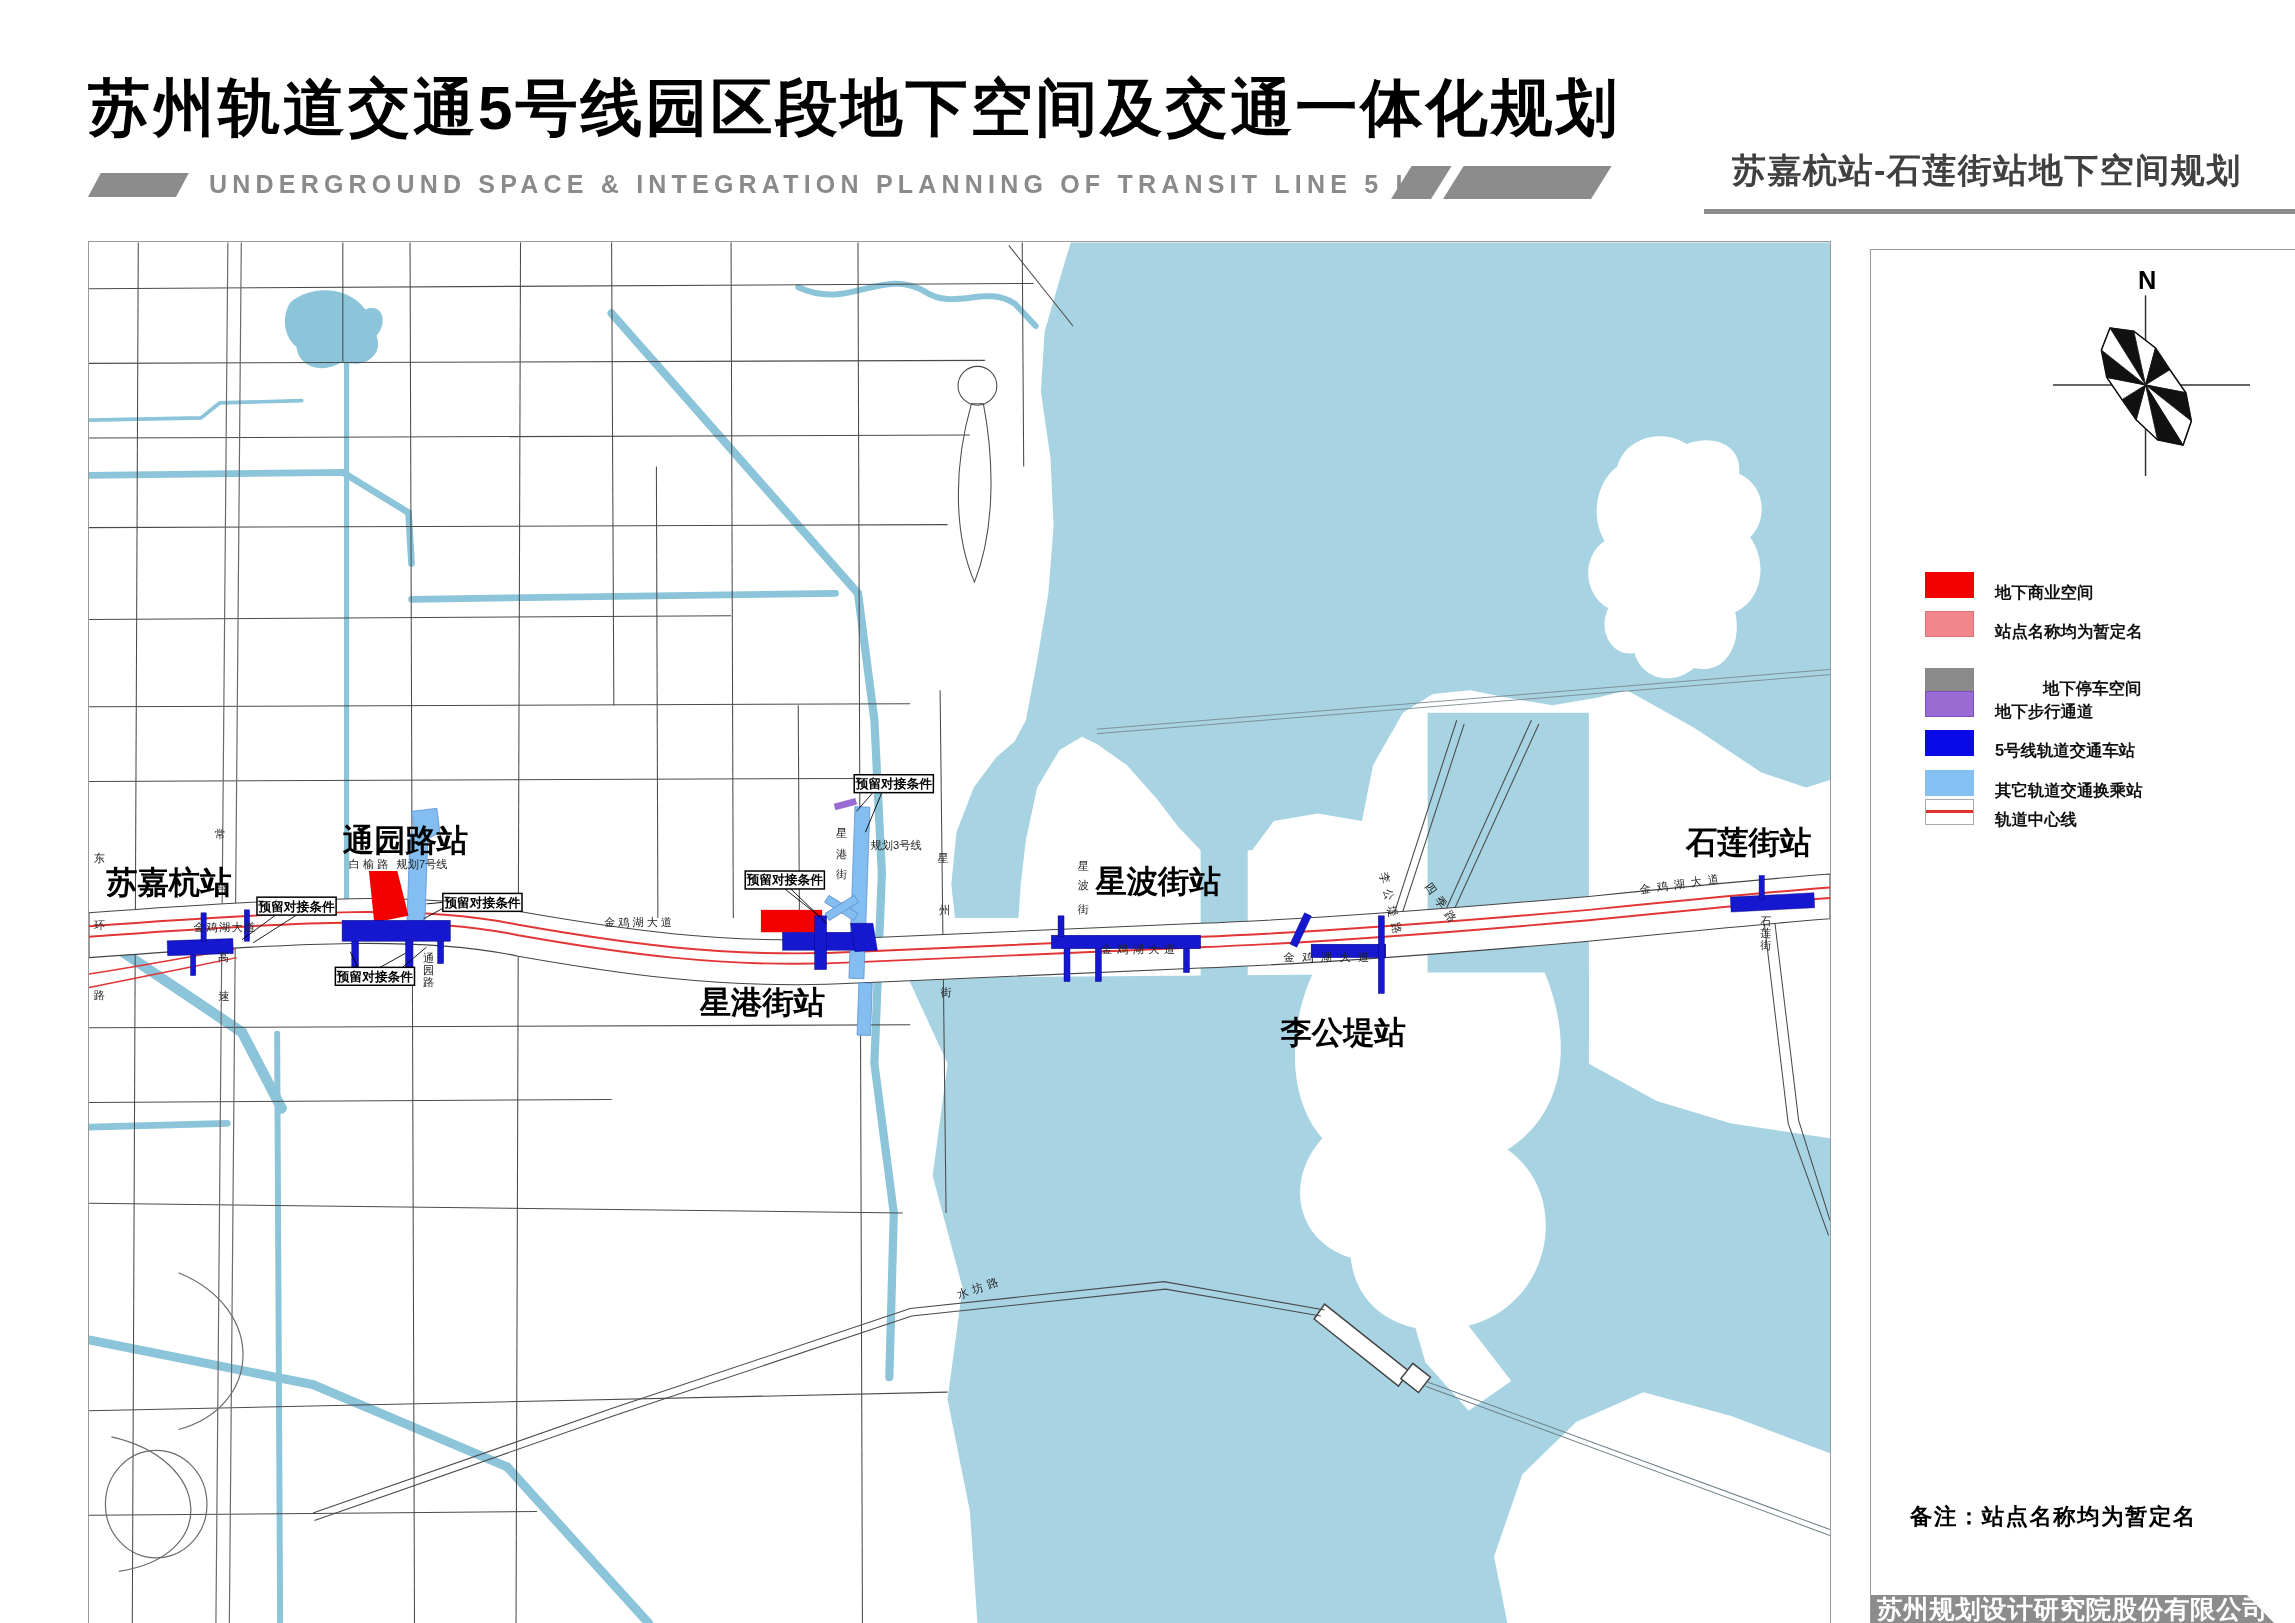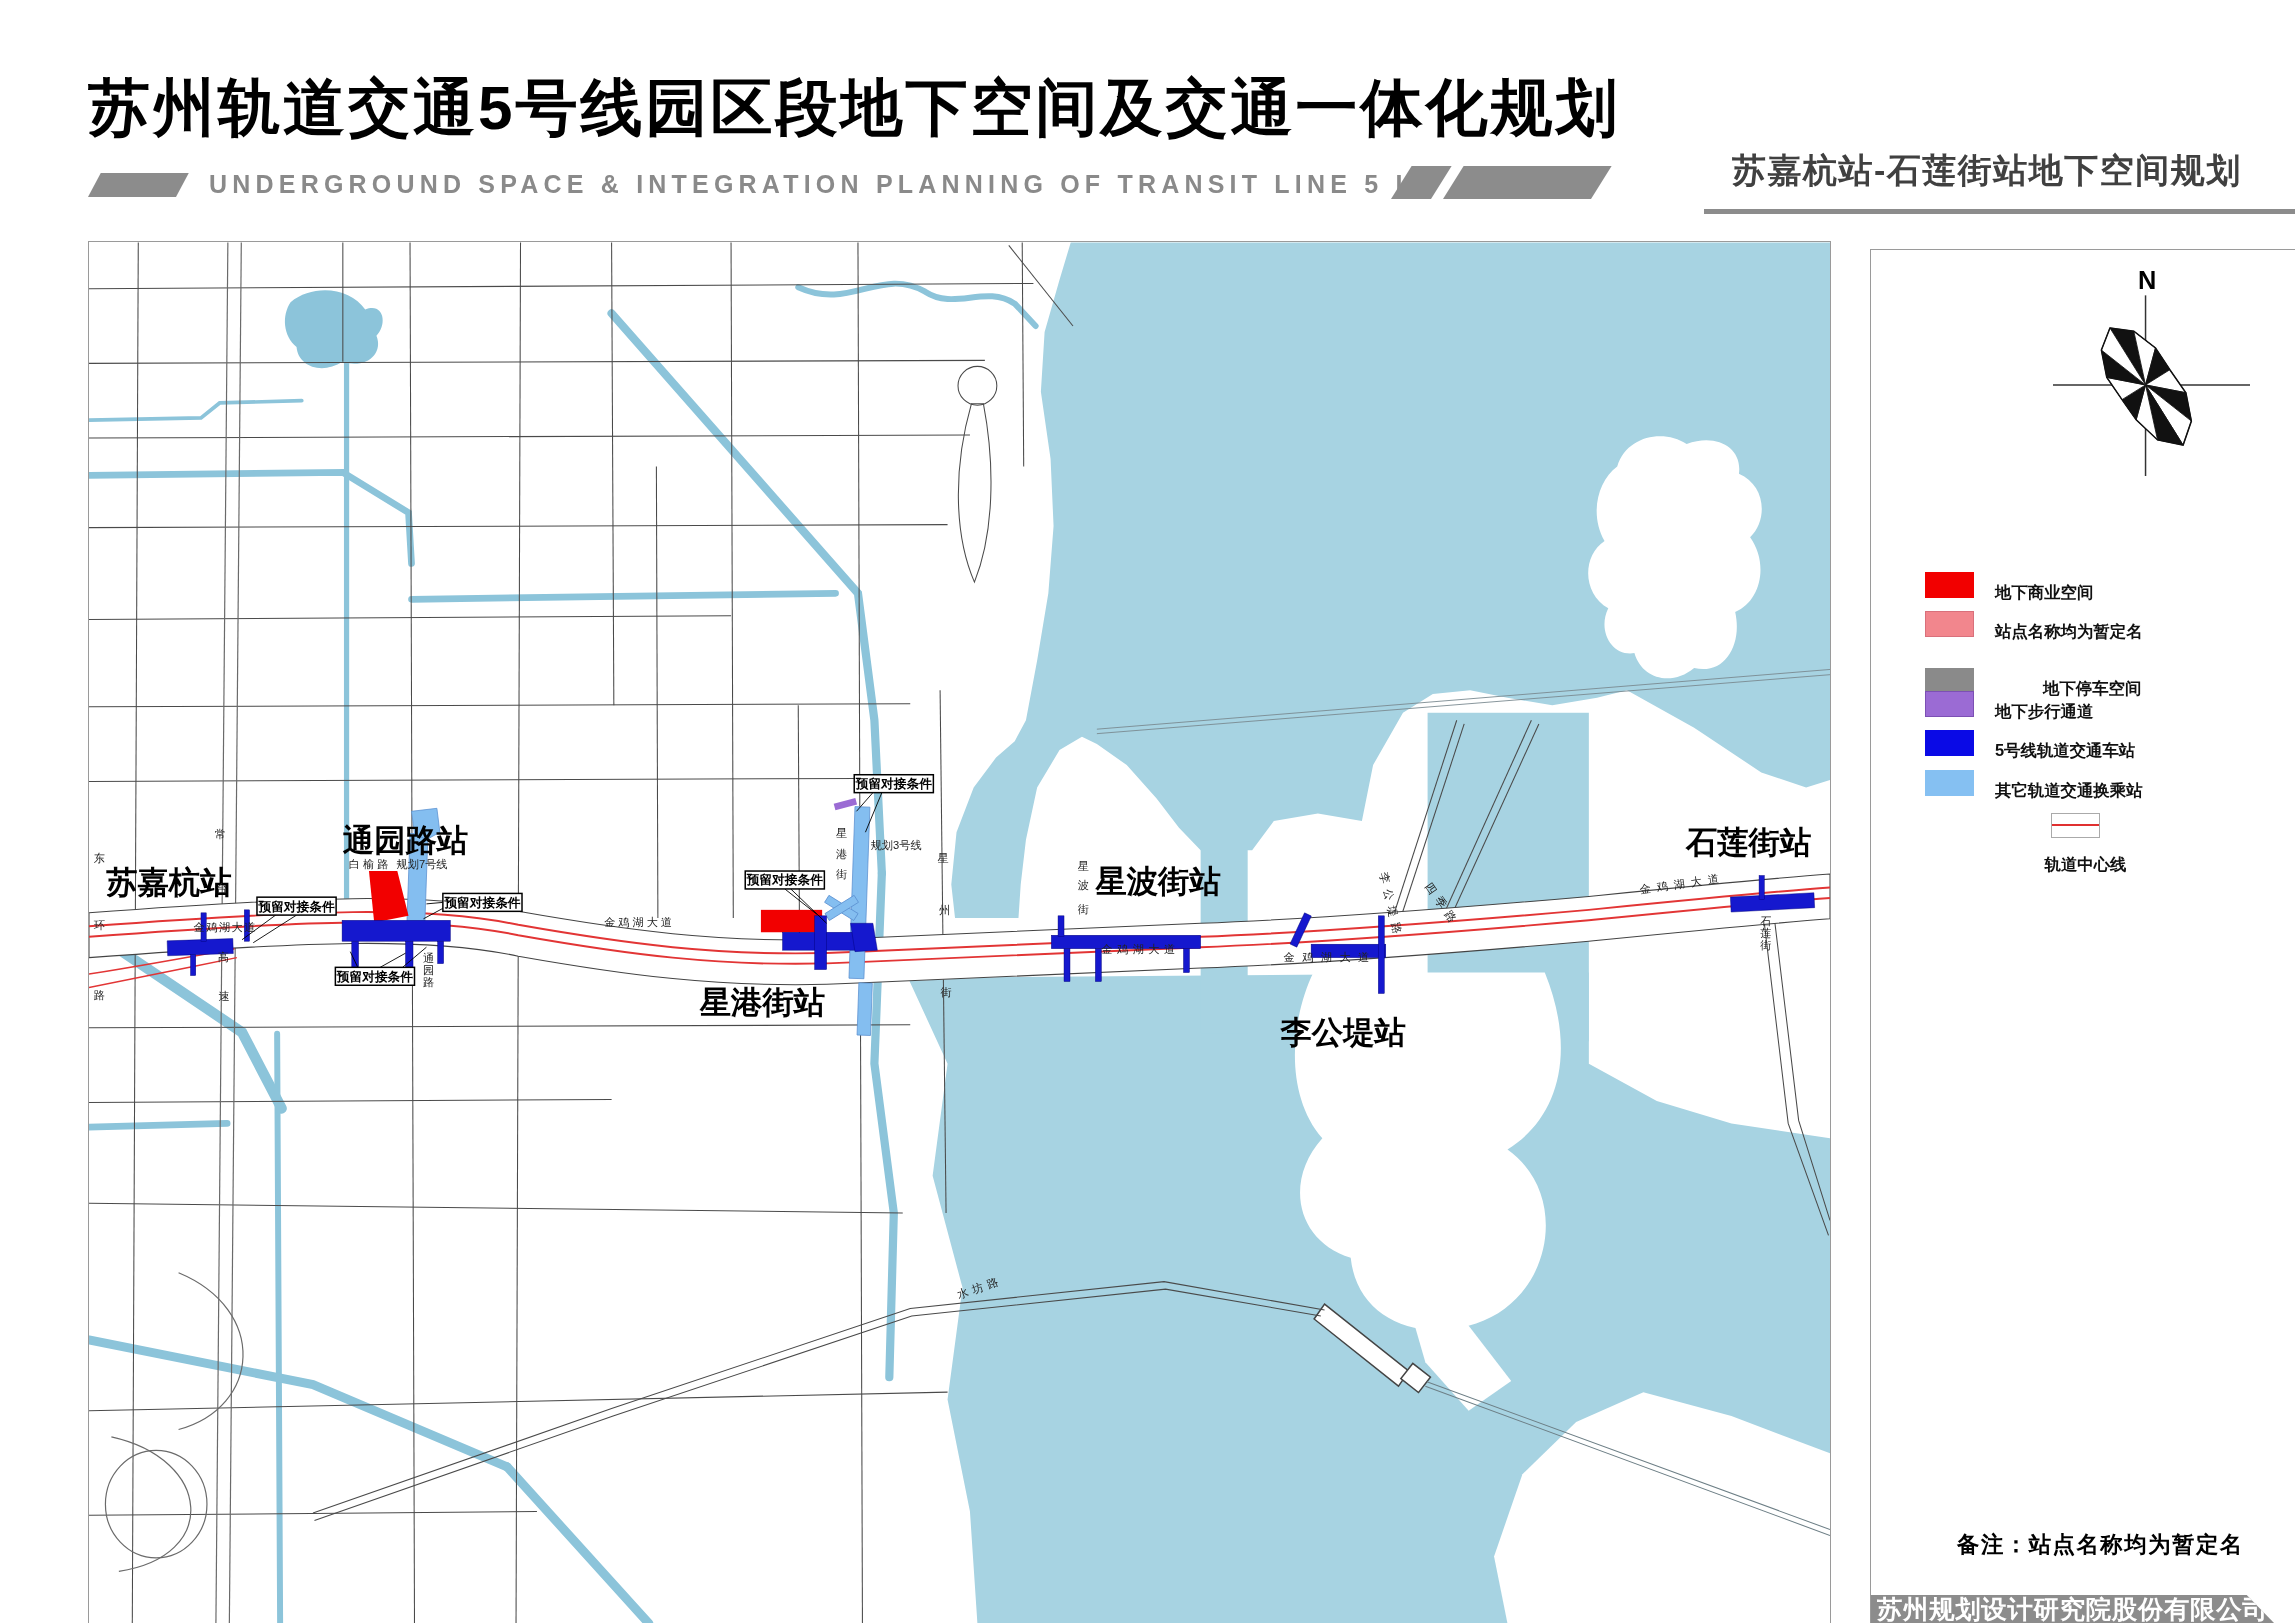--- a/index.html
+++ b/index.html
@@ -34,22 +34,22 @@
   .legend-item .sw{width:49px;height:25.4px;margin-right:21px;flex:none;box-sizing:border-box;}
   .legend-item .lb{font-size:16.4px;font-weight:bold;color:#111;white-space:nowrap;margin-top:16px;}
   .sw0{background:#f20000;}
   .sw1{background:#f2868d;border:1.5px solid #d9707b;}
   .sw2{background:#8a8a8a;}
   .sw3{background:#9b6bd4;border:1.5px solid #7c50b4;}
   .sw4{background:#0a0ae6;}
   .sw5{background:#85c0f2;}
   .sw6{background:#fff;border:1.5px solid #aaa;position:relative;}
   .sw6 .rl{position:absolute;left:0;right:0;top:50%;height:2.2px;margin-top:-1.5px;background:#e03030;}
-  #panel-note{position:absolute;left:39px;top:1279px;font-size:22.4px;font-weight:bold;color:#000;
-              letter-spacing:1.5px;white-space:nowrap;margin-left:47px;}
+  #panel-note{position:absolute;left:39px;top:1251px;font-size:22.4px;font-weight:bold;color:#000;
+              letter-spacing:1.5px;white-space:nowrap;}
   #company-band{position:absolute;left:0;bottom:0;width:404px;height:29px;background:#8c8c8c;
               clip-path:polygon(0 0,93% 0,100% 100%,0 100%);display:flex;align-items:center;}
   #company-band .txt{color:#fff;font-size:25.4px;font-weight:bold;white-space:nowrap;padding-left:6px;letter-spacing:0.7px;}
   
   text{font-family:"Liberation Sans","DejaVu Sans",sans-serif;}
   .stn{font-size:42px;font-weight:bold;fill:#000;}
   .rd{font-size:15px;fill:#222;}
   .annt{font-size:17px;font-weight:bold;fill:#000;}
 </style>
 </head>
@@ -334,21 +334,21 @@
     <div class="lb">地下步行通道</div>
   </div>
   <div class="legend-item" style="top:478px;">
     <div class="sw sw4"></div>
     <div class="lb">5号线轨道交通车站</div>
   </div>
   <div class="legend-item" style="top:518px;">
     <div class="sw sw5"></div>
     <div class="lb">其它轨道交通换乘站</div>
   </div>
-  <div class="legend-item" style="top:563px;flex-direction:column;">
+  <div class="legend-item" style="top:547px;">
     <div class="sw sw6">
         <div class="rl"></div>
       </div>
     <div class="lb">轨道中心线</div>
   </div>
 
   <div id="panel-note">备注：站点名称均为暂定名</div>
   <div id="company-band">
     <div class="txt">苏州规划设计研究院股份有限公司</div>
   </div>

